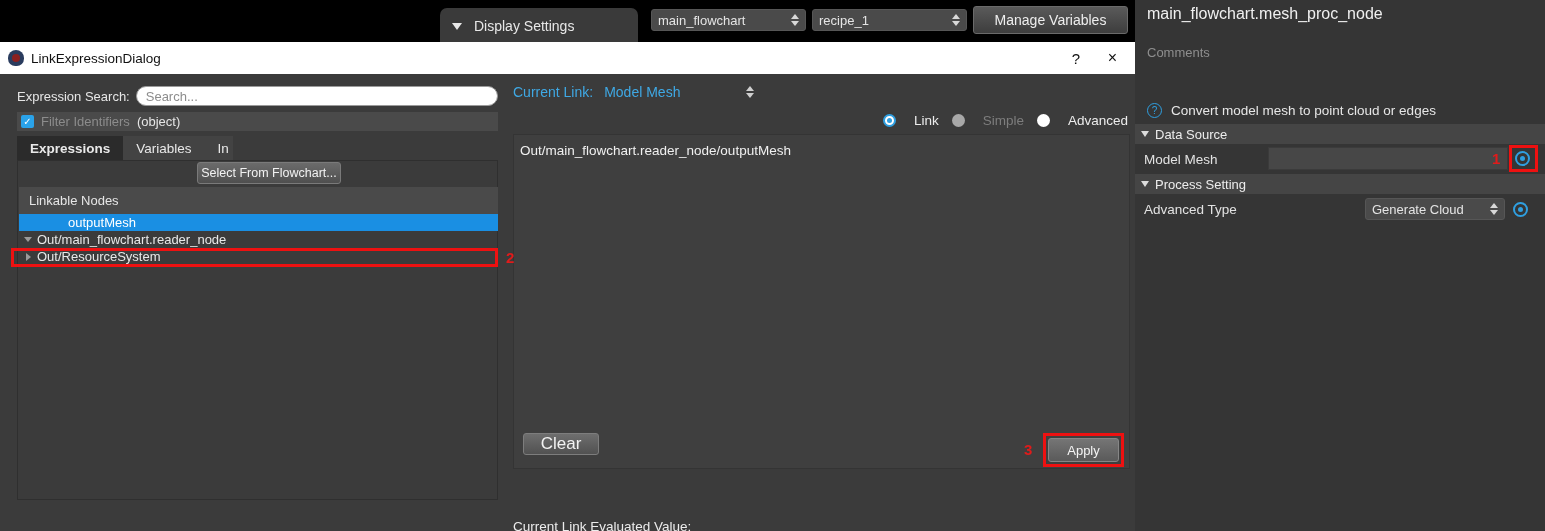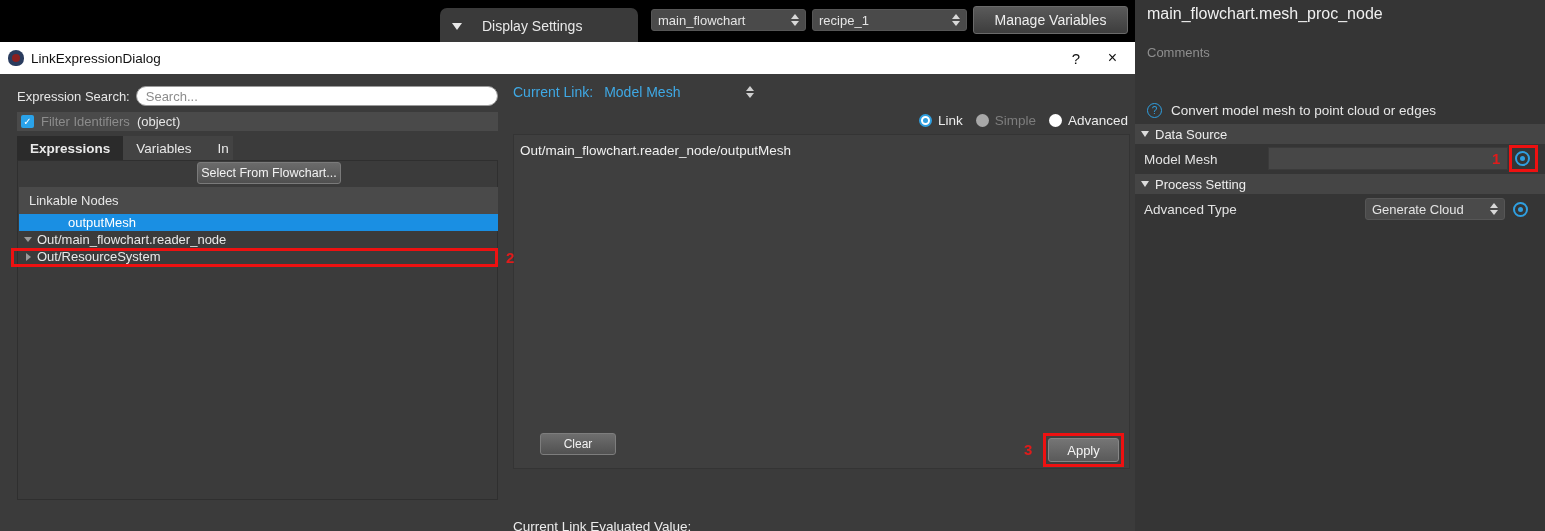--- a/index.html
+++ b/index.html
@@ -13,21 +13,21 @@
 
   
   .app-topbar {
     position: absolute; left: 0; top: 0; width: 1135px; height: 42px;
     background: #000;
   }
   .ds-tab {
     position: absolute; left: 440px; top: 8px; width: 198px; height: 36px;
     background: #3a3a3a; border-radius: 7px 7px 0 0;
     color: #e8e8e8; font-size: 14px;
-    display: flex; align-items: center; padding-left: 12px; gap: 20px;
+    display: flex; align-items: center; padding-left: 12px; gap: 12px;
   }
   .tri-down {
     width: 0; height: 0; border-left: 5px solid transparent;
     border-right: 5px solid transparent; border-top: 7px solid #e8e8e8;
   }
   .combo {
     position: absolute; height: 22px; background: #4a4a4a;
     border: 1px solid #565656; border-radius: 3px;
     color: #e4e4e4; font-size: 13px;
     display: flex; align-items: center; padding: 0 6px;
@@ -167,36 +167,36 @@
   
   .right-pane { position: absolute; left: 508px; top: 0px; width: 627px; height: 457px; }
   .cur-link-row { position: absolute; left: 5px; top: 10px; display: flex; align-items: center; gap: 11px; }
   .cur-link-lbl { color: #3fa9e5; font-size: 14px; }
   .cur-link-val { color: #3fa9e5; font-size: 14px; }
   .cl-spin { margin-left: 55px; }
   .cl-spin i.up { border-bottom-color: #cfcfcf; }
   .cl-spin i.dn { border-top-color: #cfcfcf; }
 
   .radios { position: absolute; right: 7px; top: 39px; display: flex; align-items: center; gap: 13px; }
-  .radio { display: flex; align-items: center; gap: 6px; font-size: 13.5px; color: #ececec; }
+  .radio { display: flex; align-items: center; gap: 18px; font-size: 13.5px; color: #ececec; }
   .rdot { width: 13px; height: 13px; border-radius: 50%; background: #ffffff; display: flex; align-items: center; justify-content: center; }
   .rdot.on { background: #ffffff; border: 2px solid #2f9fe0; }
   .rdot.on::after { content: ""; width: 5px; height: 5px; border-radius: 50%; background: #2f9fe0; }
   .radio.disabled { color: #7d7d7d; }
   .radio.disabled .rdot { background: #a8a8a8; }
 
   .expr-box {
     position: absolute; left: 5px; top: 60px; width: 617px; height: 335px;
     background: #3f3f3f; border: 1px solid #343434;
   }
   .expr-text { position: absolute; left: 6px; top: 8px; color: #f0f0f0; font-size: 13.5px; }
   .btn-clear {
-    position: absolute; left: 26px; top: 298px; width: 76px; height: 22px;
+    position: absolute; left: 9px; top: 298px; width: 76px; height: 22px;
     background: linear-gradient(#6e6e6e, #515151); border: 1px solid #7d7d7d; border-radius: 3px;
-    color: #f2f2f2; font-size: 12px; display: flex; align-items: center; justify-content: center;
+    color: #f2f2f2; font-size: 17px; display: flex; align-items: flex-start; justify-content: center;
   }
   .eval-label { position: absolute; left: 5px; top: 445px; color: #ececec; font-size: 13.5px; }
   .btn-apply {
     position: absolute; left: 1048px; top: 438px; width: 71px; height: 24px;
     background: linear-gradient(#757575, #5a5a5a); border: 1px solid #868686; border-radius: 3px;
     color: #f4f4f4; font-size: 13px; display: flex; align-items: center; justify-content: center;
   }
   #redbox-3 { left: 1043px; top: 433px; width: 81px; height: 34px; }
   #marker-3 { position: absolute; left: 1024px; top: 441px; }
 </style>

